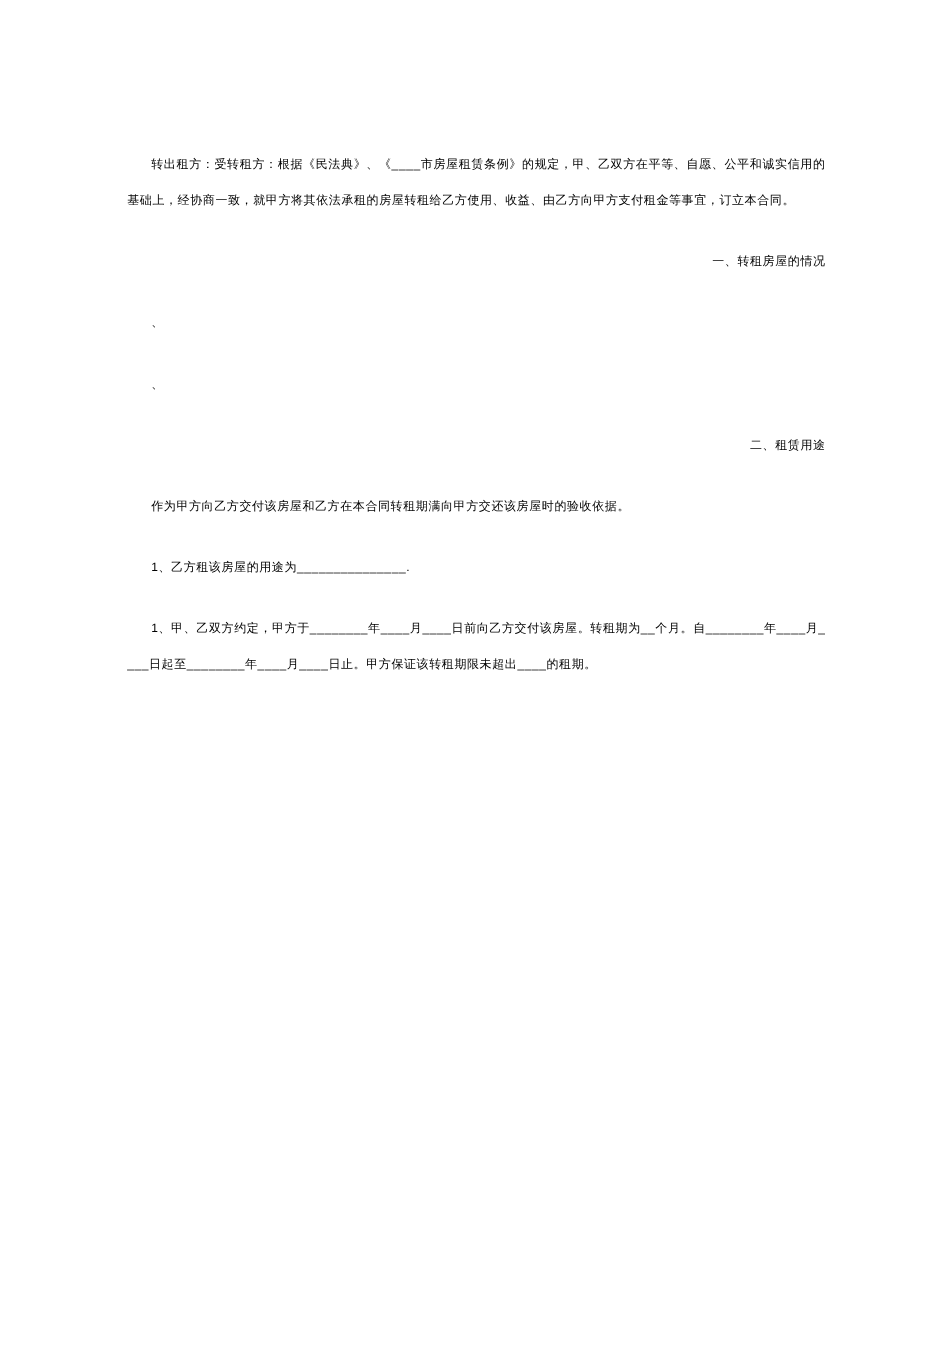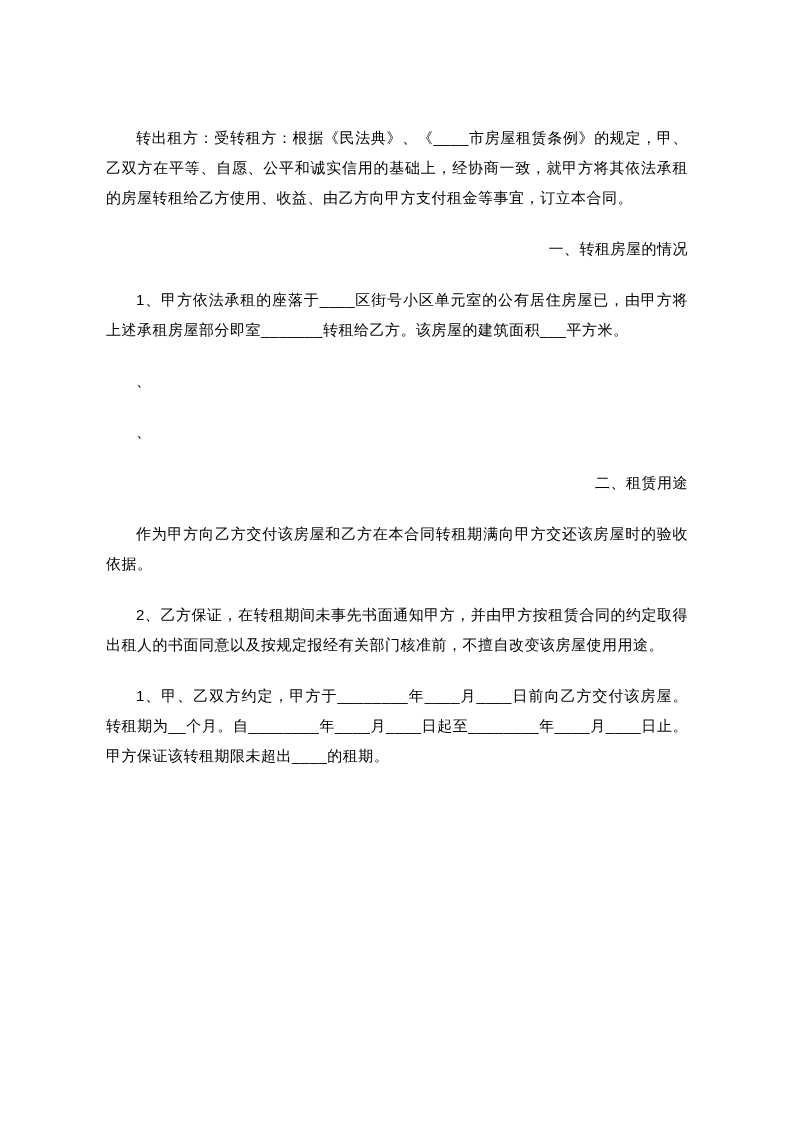--- a/index.html
+++ b/index.html
@@ -12,39 +12,38 @@
     overflow: hidden;
   }
   .page {
     width: 793px;
     height: 1122px;
     background: #ffffff;
     color: #000000;
     padding: 123px 105px 40px 106px;
   }
   .para {
-    font-size: 15px;
+    font-size: 10px;
     line-height: 30px;
     text-indent: 2em;
     text-align: justify;
     letter-spacing: 0.5px;
     color: #000000;
     margin: 0 0 21px 0;
     word-break: break-all;
   }
   .para.heading {
     text-align: right;
   }
 </style>
 </head>
 <body>
 
 <div class="page">
   <p class="para">转出租方：受转租方：根据《民法典》、《____市房屋租赁条例》的规定，甲、乙双方在平等、自愿、公平和诚实信用的基础上，经协商一致，就甲方将其依法承租的房屋转租给乙方使用、收益、由乙方向甲方支付租金等事宜，订立本合同。</p>
   <p class="para heading">一、转租房屋的情况</p>
-  <p class="para">1、甲方依法承租的座落于____区街号小区单元室的公有居住房屋已，由甲方将上述承租房屋部分即室_______转租给乙方。该房屋的建筑面积___平方米。</p>
   <p class="para">、</p>
   <p class="para">、</p>
   <p class="para heading">二、租赁用途</p>
   <p class="para">作为甲方向乙方交付该房屋和乙方在本合同转租期满向甲方交还该房屋时的验收依据。</p>
-  <p class="para">2、乙方保证，在转租期间未事先书面通知甲方，并由甲方按租赁合同的约定取得出租人的书面同意以及按规定报经有关部门核准前，不擅自改变该房屋使用用途。</p>
+  <p class="para">1、乙方租该房屋的用途为_______________.</p>
   <p class="para">1、甲、乙双方约定，甲方于________年____月____日前向乙方交付该房屋。转租期为__个月。自________年____月____日起至________年____月____日止。甲方保证该转租期限未超出____的租期。</p>
 </div>
 
 </body></html>

